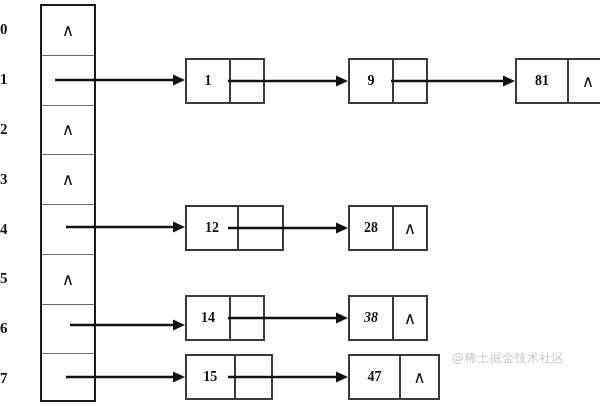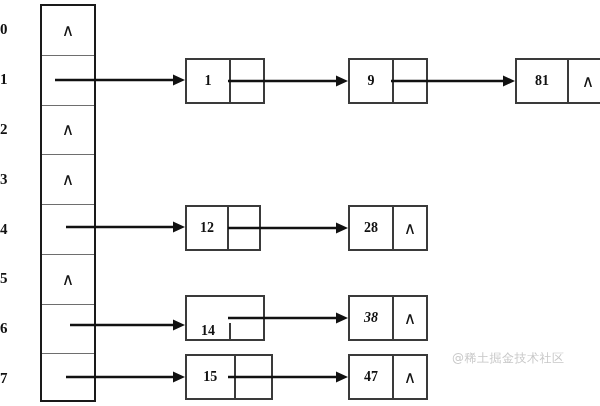--- a/index.html
+++ b/index.html
@@ -165,42 +165,42 @@
     <div class="key">81</div>
     <div class="ptr">∧</div>
   </div>
 
   <div class="arrow" style="left:66px; top:221px; width:119px;">
     <svg width="119" height="12" viewBox="0 0 119 12">
       <line x1="0" y1="6" x2="109" y2="6" stroke="#111111" stroke-width="2.4"></line>
       <polygon points="119,6 107,0.6 107,11.4" fill="#111111"></polygon>
     </svg>
   </div>
-  <div class="node" style="left:185px; top:205px; width:76px;">
+  <div class="node" style="left:185px; top:205px; width:99px;">
     <div class="key">12</div>
     <div class="ptr"></div>
   </div>
   <div class="arrow" style="left:228px; top:222px; width:120px;">
     <svg width="120" height="12" viewBox="0 0 120 12">
       <line x1="0" y1="6" x2="110" y2="6" stroke="#111111" stroke-width="2.4"></line>
       <polygon points="120,6 108,0.6 108,11.4" fill="#111111"></polygon>
     </svg>
   </div>
   <div class="node" style="left:348px; top:205px; width:80px;">
     <div class="key">28</div>
     <div class="ptr">∧</div>
   </div>
 
   <div class="arrow" style="left:70px; top:319px; width:115px;">
     <svg width="115" height="12" viewBox="0 0 115 12">
       <line x1="0" y1="6" x2="105" y2="6" stroke="#111111" stroke-width="2.4"></line>
       <polygon points="115,6 103,0.6 103,11.4" fill="#111111"></polygon>
     </svg>
   </div>
-  <div class="node" style="left:185px; top:295px; width:80px;align-items:flex-end;">
+  <div class="node" style="left:185px; top:295px; width:80px;">
     <div class="key">14</div>
     <div class="ptr"></div>
   </div>
   <div class="arrow" style="left:228px; top:312px; width:120px;">
     <svg width="120" height="12" viewBox="0 0 120 12">
       <line x1="0" y1="6" x2="110" y2="6" stroke="#111111" stroke-width="2.4"></line>
       <polygon points="120,6 108,0.6 108,11.4" fill="#111111"></polygon>
     </svg>
   </div>
   <div class="node" style="left:348px; top:295px; width:80px;font-style:italic;">
@@ -217,20 +217,20 @@
   <div class="node" style="left:185px; top:354px; width:88px;justify-content:center;">
     <div class="key">15</div>
     <div class="ptr"></div>
   </div>
   <div class="arrow" style="left:228px; top:371px; width:120px;">
     <svg width="120" height="12" viewBox="0 0 120 12">
       <line x1="0" y1="6" x2="110" y2="6" stroke="#111111" stroke-width="2.4"></line>
       <polygon points="120,6 108,0.6 108,11.4" fill="#111111"></polygon>
     </svg>
   </div>
-  <div class="node" style="left:348px; top:354px; width:80px;">
+  <div class="node" style="left:348px; top:354px; width:92px;">
     <div class="key">47</div>
     <div class="ptr">∧</div>
   </div>
 
   <div class="watermark" style="left:452px; top:350px;text-align:right;">@稀土掘金技术社区</div>
 
 </div>
 
 </body></html>

